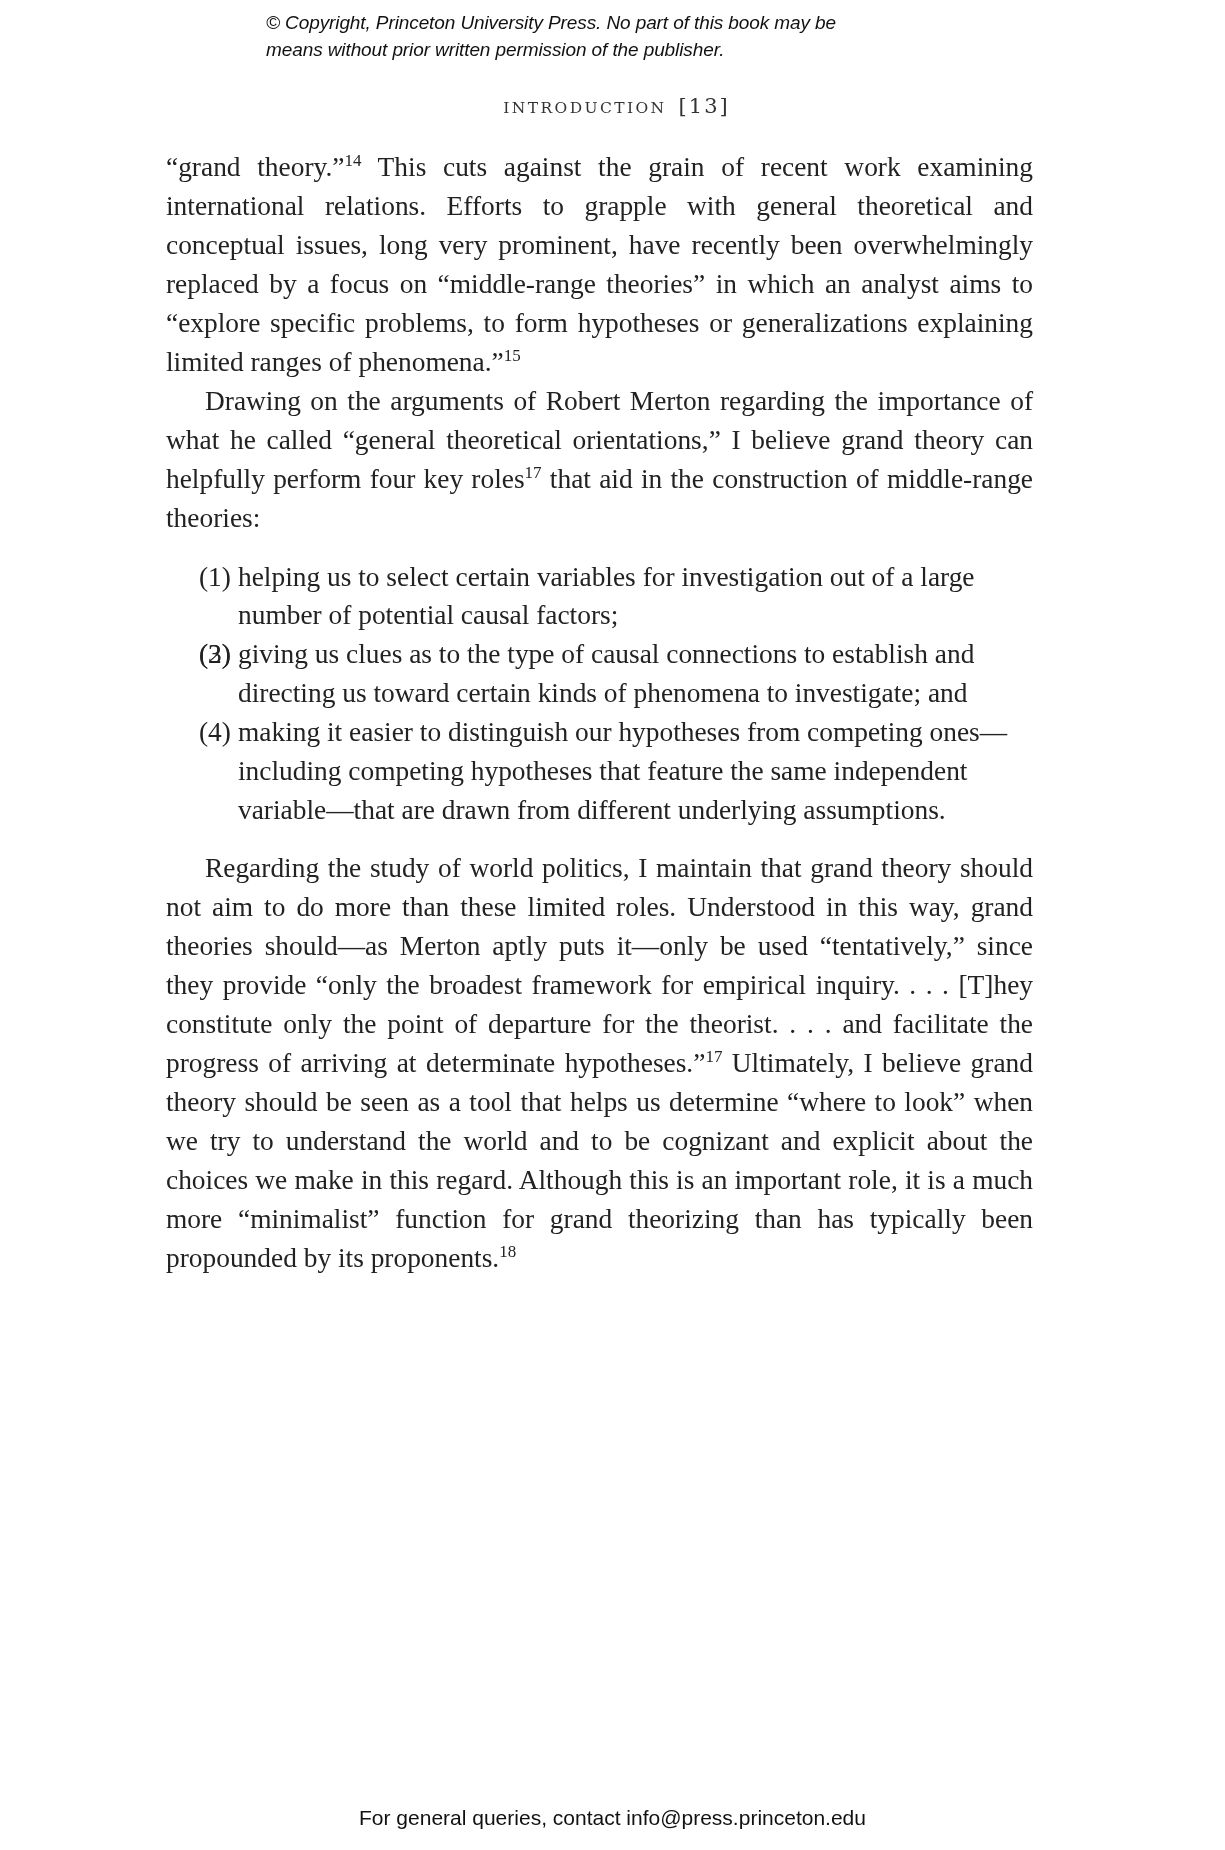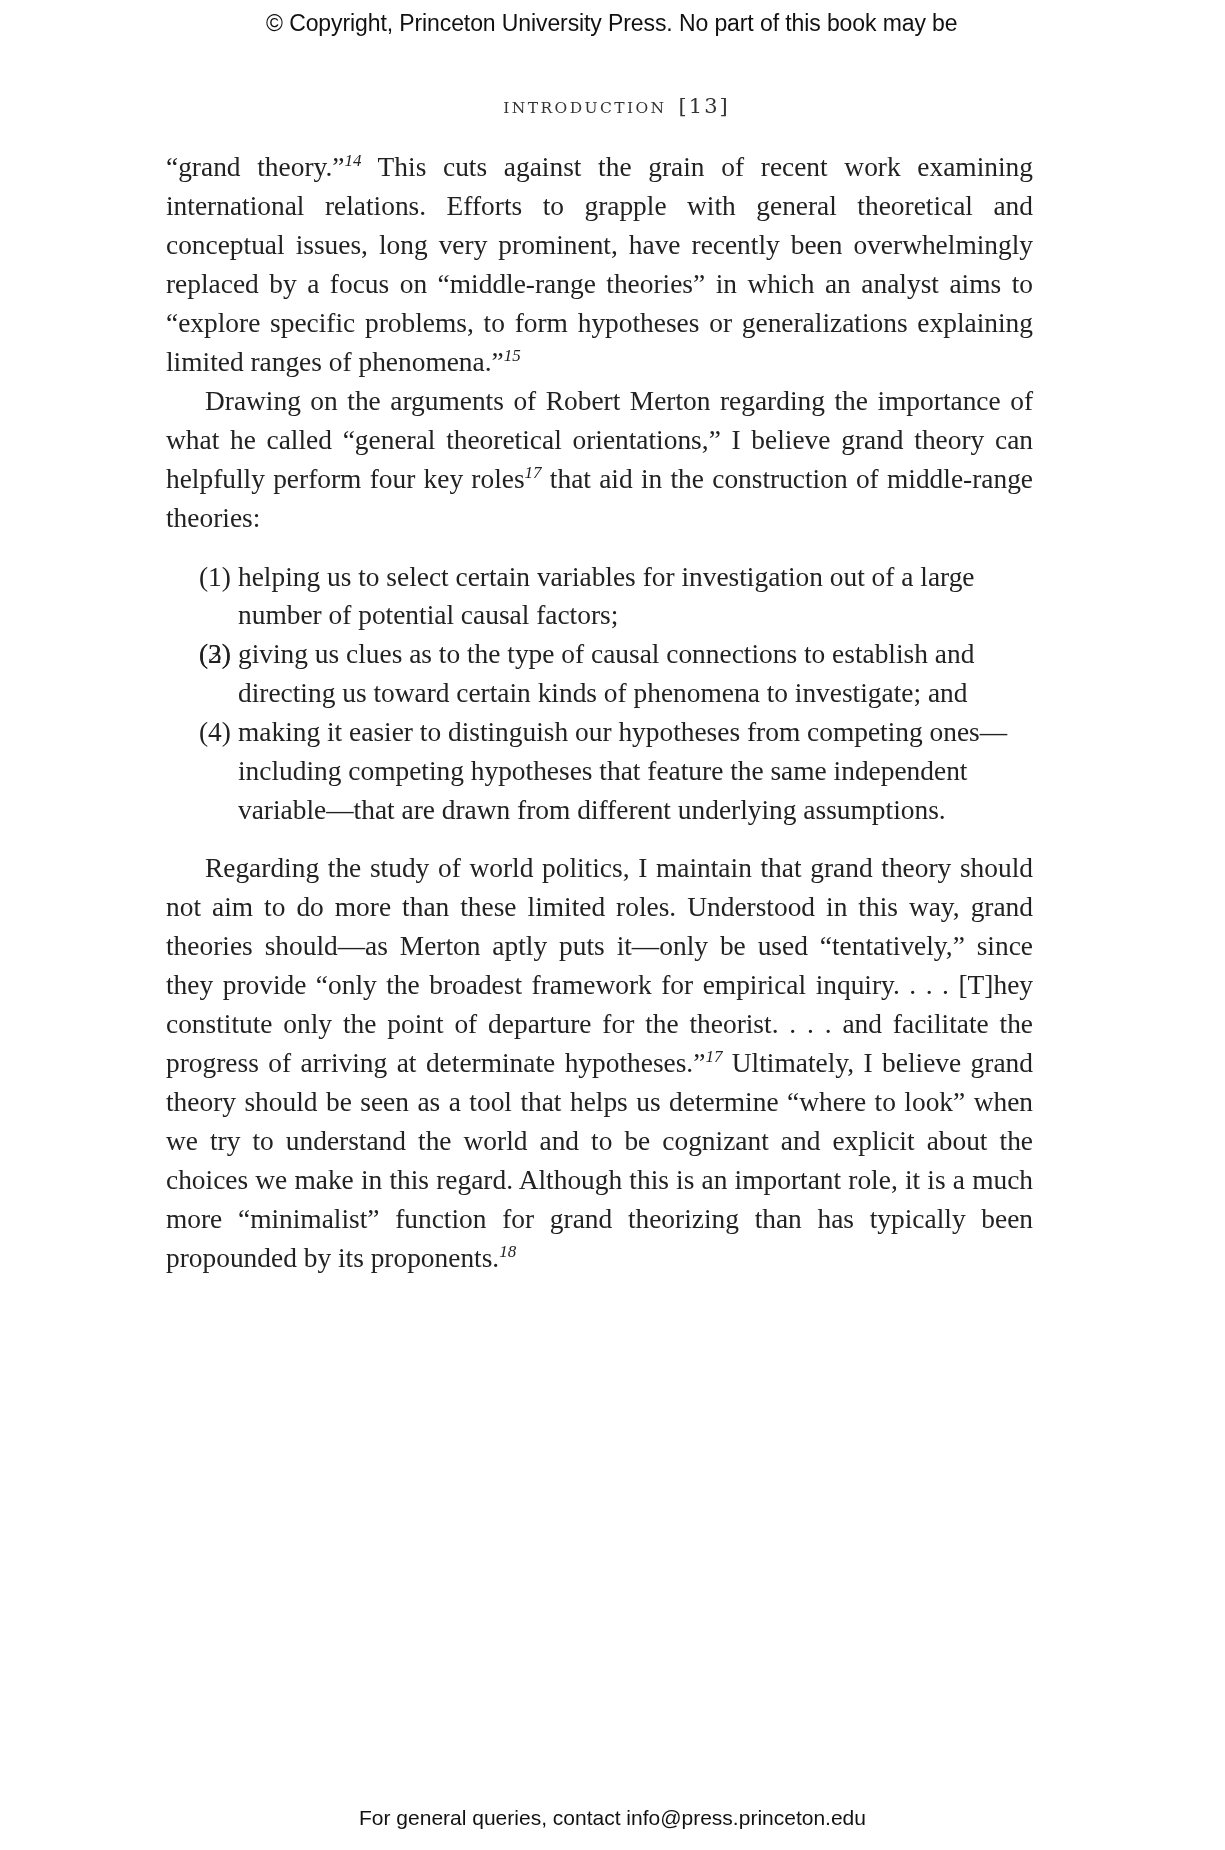--- a/index.html
+++ b/index.html
@@ -13,24 +13,25 @@
     position: relative;
     overflow: hidden;
     color: #1e1e1e;
   }
   .copyright {
     position: absolute;
     left: 266px;
     top: 10px;
     width: 720px;
     font-family: "Liberation Sans", sans-serif;
-    font-size: 23px;
+    font-size: 19px;
     line-height: 26.5px;
     color: #111111;
     letter-spacing: -0.1px;
+    font-style: italic;
   }
   .running-head {
     position: absolute;
     left: 0;
     width: 1225px;
     top: 94px;
     text-align: center;
     font-family: "DejaVu Serif", serif;
     font-size: 15.5px;
     color: #333333;
@@ -61,21 +62,20 @@
   .para {
     margin: 0;
   }
   .para.indent {
     text-indent: 39px;
   }
   .text-block sup {
     font-size: 17px;
     line-height: 0;
     vertical-align: 10px;
-    font-style: italic;
   }
   .role-list {
     list-style: none;
     margin: 20px 0 19px 0;
     padding: 0;
     text-align: left;
   }
   .role-item {
     position: relative;
     padding-left: 72px;
@@ -96,20 +96,21 @@
     color: #111111;
     padding-left: 0;
     box-sizing: border-box;
   }
 </style>
 </head>
 <body>
 
 <div class="copyright">
   <div>© Copyright, Princeton University Press. No part of this book may be</div>
+  <div>means without prior written permission of the publisher.</div>
 </div>
 
 <div class="running-head">
   <span class="section">Introduction</span><span class="page-num">[13]</span>
 </div>
 
 <div class="text-block">
   <p class="para"><span>“grand theory.”</span><sup>14</sup><span> This cuts against the grain of recent work examining international relations. Efforts to grapple with general theoretical and conceptual issues, long very prominent, have recently been overwhelm­ingly replaced by a focus on “middle-range theories” in which an analyst aims to “explore specific problems, to form hypotheses or generalizations explaining limited ranges of phenomena.”</span><sup>15</sup></p>
 
   <p class="para indent"><span>Drawing on the arguments of Robert Merton regarding the impor­tance of what he called “general theoretical orientations,” I believe grand theory can helpfully perform four key roles</span><sup>17</sup><span> that aid in the construction of middle-range theories:</span></p>

